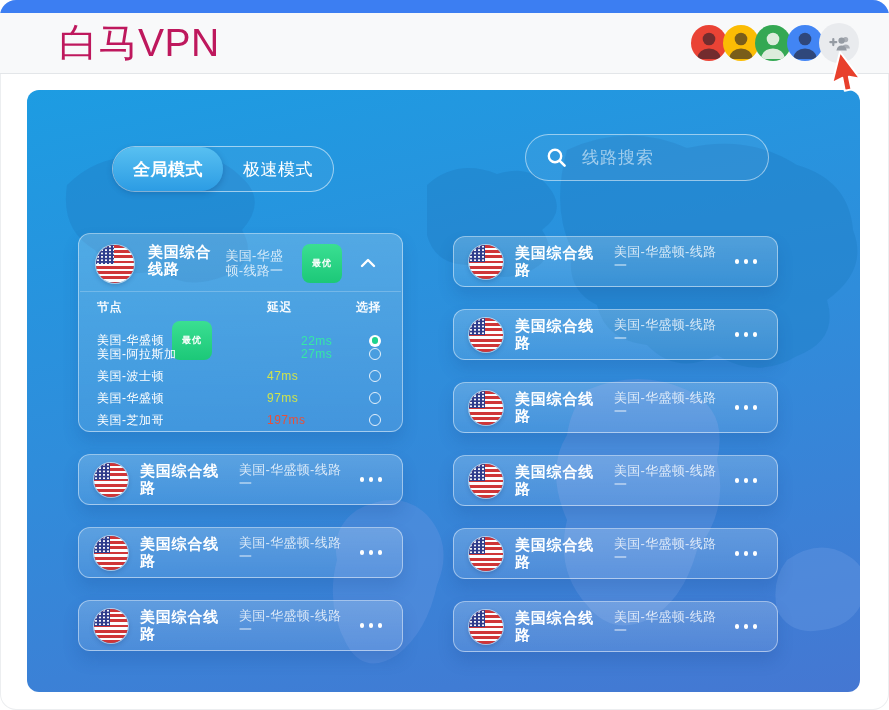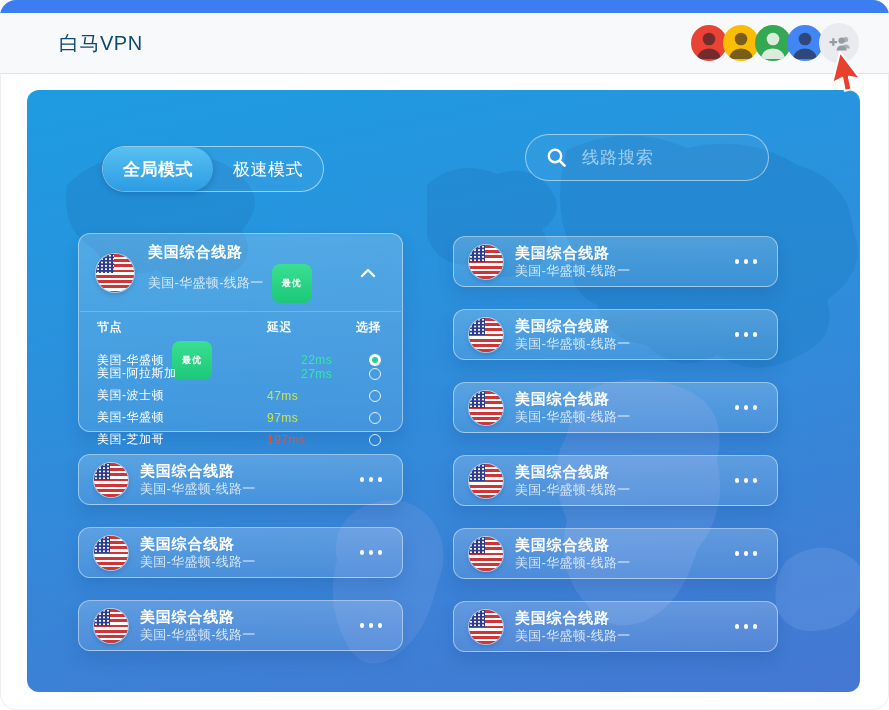--- a/index.html
+++ b/index.html
@@ -6,37 +6,37 @@
   body{width:889px;height:710px;font-family:"Liberation Sans","DejaVu Sans",sans-serif;
        -webkit-font-smoothing:antialiased;}
   .window{position:relative;width:889px;height:710px;border-radius:16px;overflow:hidden;
           background:#fff;box-shadow:inset 0 0 0 1px #eceef0;}
 
   
   .topbar{position:absolute;top:0;left:0;right:0;height:13px;background:#3c7ef2;}
   .header{position:absolute;top:13px;left:0;right:0;height:61px;background:#f8f9fa;
           border-bottom:1px solid #e3e6e9;display:flex;align-items:center;
           padding:0 30px 0 59px;box-sizing:border-box;}
-  .app-title{font-size:20px;font-weight:400;color:#0c4a6e;margin:0;margin-right:auto;letter-spacing:.5px;}
+  .app-title{font-size:39px;font-weight:400;color:#be185d;margin:0;margin-right:auto;letter-spacing:.5px;}
   .avatars{display:flex;align-items:center;}
   .avatar{width:36px;height:36px;border-radius:50%;overflow:hidden;flex:none;margin-left:-4px;
           display:flex;align-items:flex-end;justify-content:center;cursor:pointer;}
   .avatar:first-child{margin-left:0;}
   .avatar svg{display:block;width:36px;height:36px;}
   .add-btn{width:40px;height:40px;border-radius:50%;border:none;background:#e9ebee;margin-left:-4px;
            display:flex;align-items:center;justify-content:center;cursor:pointer;flex:none;padding:0;}
   .add-btn svg{width:24px;height:24px;}
 
   
   .panel{position:absolute;left:27px;top:90px;width:833px;height:602px;border-radius:12px;
          overflow:hidden;background:linear-gradient(168deg,#1d9ce2 0%,#2f8ddb 48%,#4577d2 100%);}
   .map{position:absolute;inset:0;width:100%;height:100%;pointer-events:none;}
 
   
-  .tabs{position:absolute;left:75px;top:56px;width:222px;height:46px;box-sizing:border-box;
+  .tabs{position:absolute;left:85px;top:56px;width:222px;height:46px;box-sizing:border-box;
         border:1px solid rgba(255,255,255,.55);border-radius:23px;display:flex;
         background:rgba(255,255,255,.05);}
   .tab{flex:1;border:none;background:transparent;color:#fff;font-size:17px;border-radius:22px;
        cursor:pointer;font-family:inherit;padding:0;letter-spacing:.5px;}
   .tab.active{background:linear-gradient(180deg,#58c0f1,#2c9ce4);font-weight:700;
               box-shadow:0 2px 6px rgba(0,40,90,.25);}
 
   
   .search{position:absolute;left:498px;top:44px;width:244px;height:47px;box-sizing:border-box;
           border:1px solid rgba(255,255,255,.5);border-radius:24px;display:flex;align-items:center;
@@ -50,21 +50,21 @@
   .col{position:absolute;width:325px;display:flex;flex-direction:column;}
   .col-left{left:51px;top:143px;}
   .col-right{left:426px;top:146px;}
   .col > * + *{margin-top:22px;}
 
   
   .card{background:linear-gradient(180deg,rgba(255,255,255,.20),rgba(255,255,255,.09));
         border:1px solid rgba(255,255,255,.45);border-radius:12px;
         box-shadow:0 9px 16px rgba(15,60,130,.17);box-sizing:border-box;cursor:pointer;}
   .line-card{height:51px;display:flex;align-items:center;padding:0 20px 0 15px;gap:12px;}
-  .card-text{display:flex;flex-direction:column;justify-content:center;gap:3px;min-width:0;}
+  .card-text{display:flex;flex-direction:row;justify-content:center;gap:10px;min-width:0;}
   .card-title{font-size:15px;font-weight:700;color:#fff;letter-spacing:.8px;line-height:1.1;}
   .card-sub{font-size:13px;color:rgba(255,255,255,.78);letter-spacing:.3px;line-height:1.1;}
   .more{margin-left:auto;border:none;background:transparent;display:flex;align-items:center;
         gap:4.5px;cursor:pointer;padding:6px 0;}
   .dot{width:4.5px;height:4.5px;border-radius:50%;background:#fff;display:block;}
 
   
   .flag{width:34px;height:34px;border-radius:50%;position:relative;overflow:hidden;flex:none;
         background:repeating-linear-gradient(180deg,#cf3537 0 2.62px,#fdfdfd 2.62px 5.24px);
         box-shadow:0 0 0 1px rgba(255,255,255,.55),0 2px 5px rgba(0,30,80,.25);}

